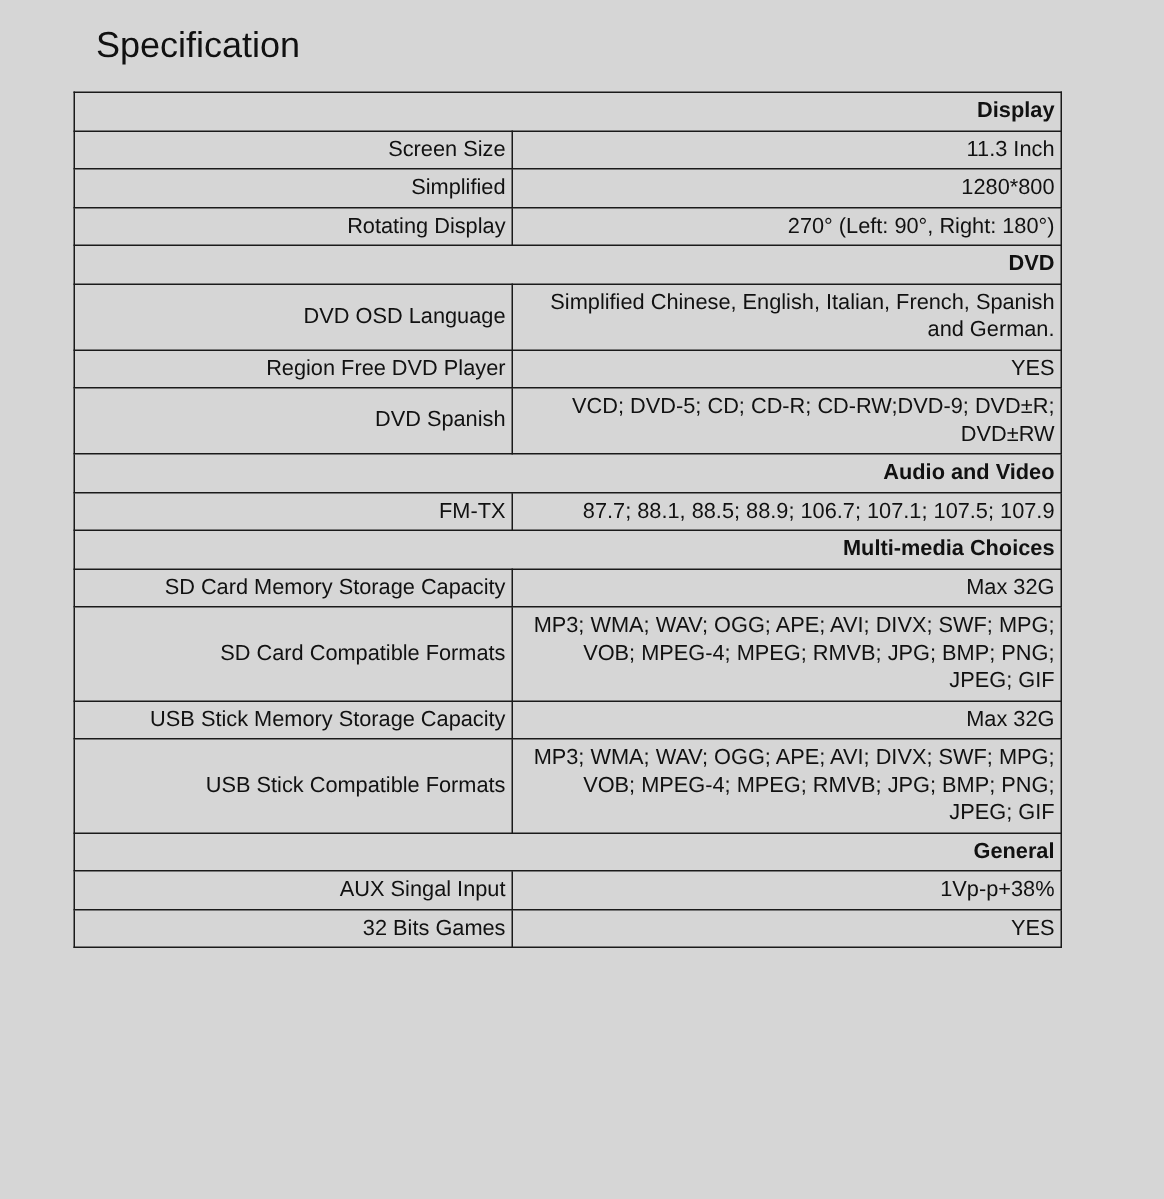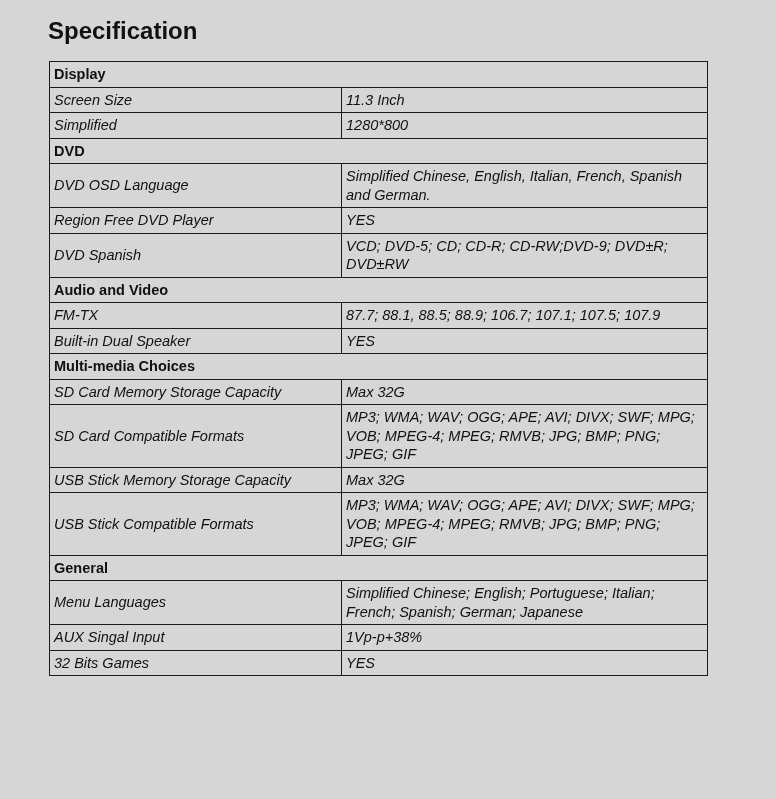--- a/index.html
+++ b/index.html
@@ -5,60 +5,65 @@
   html, body { margin: 0; padding: 0; }
   body {
     width: 776px; height: 799px;
     background: #d6d6d6;
     font-family: "Liberation Sans", sans-serif;
     color: #111;
     position: relative;
     overflow: hidden;
   }
   .title {
-    position: absolute; left: 48px; top: 17px;
-    font-size: 24px; font-weight: bold; color: #111;
+    position: absolute; left: 64px; top: 17px;
+    font-size: 24px; font-weight: normal; color: #111;
     margin: 0;
   }
   table.spec {
     position: absolute; left: 49px; top: 61px;
     width: 659px;
     border-collapse: collapse;
     font-size: 14.5px;
     line-height: 18.5px;
   }
   table.spec td {
     border: 1.5px solid #1a1a1a;
     padding: 3px 4px 3px 4px;
     vertical-align: middle;
+    text-align: right;
   }
   td.k { width: 283px; }
   tr.section td {
     font-weight: bold;
     height: 18px;
   }
-  tr.row td { height: 18px; font-style: italic; }
+  tr.row td { height: 18px; }
 </style>
 </head>
 <body>
 
 <h1 class="title">Specification</h1>
 
 <table class="spec">
   <tbody>
     <tr class="section">
       <td colspan="2">Display</td>
     </tr>
     <tr class="row">
       <td class="k">Screen Size</td>
       <td>11.3 Inch</td>
     </tr>
     <tr class="row">
       <td class="k">Simplified</td>
       <td>1280*800</td>
+    </tr>
+    <tr class="row">
+      <td class="k">Rotating Display</td>
+      <td>270° (Left: 90°, Right: 180°)</td>
     </tr>
 
     <tr class="section">
       <td colspan="2">DVD</td>
     </tr>
     <tr class="row">
       <td class="k">DVD OSD Language</td>
       <td>Simplified Chinese, English, Italian, French, Spanish and German.</td>
     </tr>
     <tr class="row">
@@ -69,24 +74,20 @@
       <td class="k">DVD Spanish</td>
       <td>VCD; DVD-5; CD; CD-R; CD-RW;DVD-9; DVD±R; DVD±RW</td>
     </tr>
 
     <tr class="section">
       <td colspan="2">Audio and Video</td>
     </tr>
     <tr class="row">
       <td class="k">FM-TX</td>
       <td>87.7; 88.1, 88.5; 88.9; 106.7; 107.1; 107.5; 107.9</td>
-    </tr>
-    <tr class="row">
-      <td class="k">Built-in Dual Speaker</td>
-      <td>YES</td>
     </tr>
 
     <tr class="section">
       <td colspan="2">Multi-media Choices</td>
     </tr>
     <tr class="row">
       <td class="k">SD Card Memory Storage Capacity</td>
       <td>Max 32G</td>
     </tr>
     <tr class="row">
@@ -99,24 +100,20 @@
     </tr>
     <tr class="row">
       <td class="k">USB Stick Compatible Formats</td>
       <td>MP3; WMA; WAV; OGG; APE; AVI; DIVX; SWF; MPG; VOB; MPEG-4; MPEG; RMVB; JPG; BMP; PNG; JPEG; GIF</td>
     </tr>
 
     <tr class="section">
       <td colspan="2">General</td>
     </tr>
     <tr class="row">
-      <td class="k">Menu Languages</td>
-      <td>Simplified Chinese; English; Portuguese; Italian; French; Spanish; German; Japanese</td>
-    </tr>
-    <tr class="row">
       <td class="k">AUX Singal Input</td>
       <td>1Vp-p+38%</td>
     </tr>
     <tr class="row">
       <td class="k">32 Bits Games</td>
       <td>YES</td>
     </tr>
   </tbody>
 </table>
 

